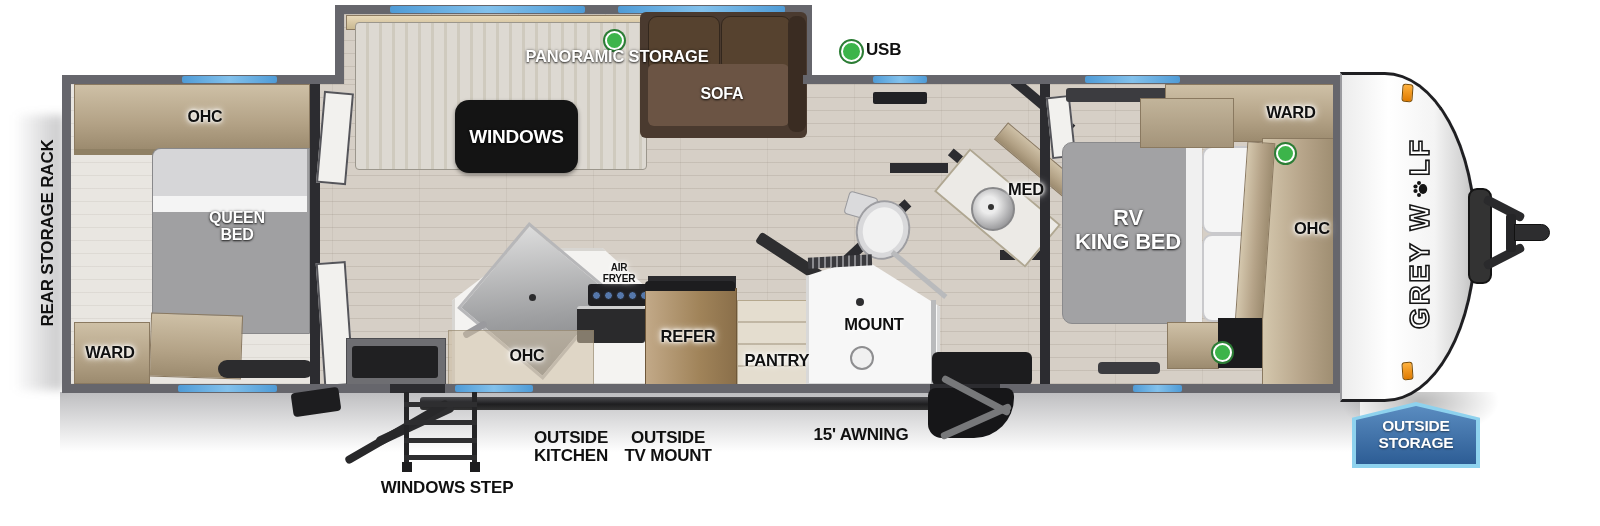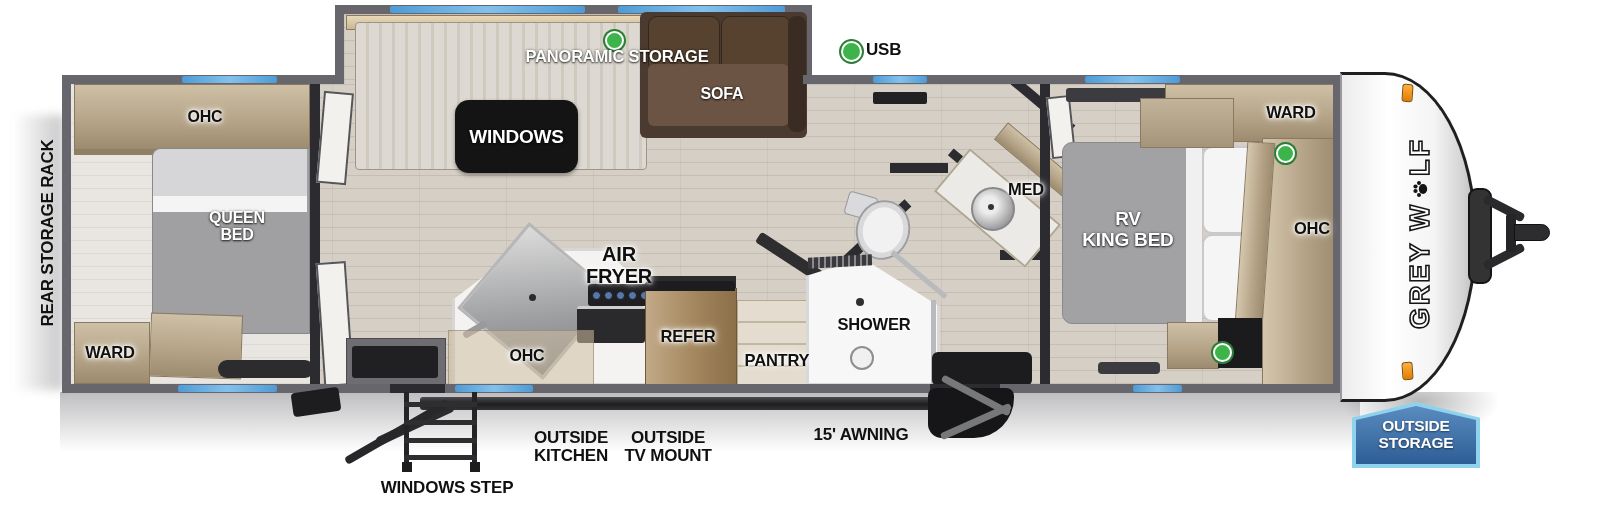--- a/index.html
+++ b/index.html
@@ -204,29 +204,29 @@
   <div class="green-dot" style="left:1213px;top:343px;"></div>
 
   <div class="t dk" style="left:-52px;top:222px;width:200px;height:22px;font-size:17px;transform:rotate(-90deg);text-shadow:none;">REAR STORAGE RACK</div>
   <div class="t dk" style="left:165px;top:106px;width:80px;height:22px;font-size:16px;">OHC</div>
   <div class="t wt ml" style="left:187px;top:205px;width:100px;height:42px;font-size:16px;text-align:center;">QUEEN
 BED</div>
   <div class="t dk" style="left:70px;top:342px;width:80px;height:20px;font-size:16.5px;">WARD</div>
   <div class="t wt" style="left:512px;top:46px;width:210px;height:20px;font-size:16.5px;">PANORAMIC STORAGE</div>
   <div class="t wt" style="left:682px;top:84px;width:80px;height:20px;font-size:16px;">SOFA</div>
   <div class="t dk" style="left:866px;top:40px;width:60px;height:20px;font-size:17px;justify-content:flex-start;text-shadow:none;">USB</div>
-  <div class="t dk ml" style="left:579px;top:248px;width:80px;height:36px;font-size:20px;">AIR
+  <div class="t dk ml" style="left:579px;top:256px;width:80px;height:36px;font-size:10px;">AIR
 FRYER</div>
   <div class="t dk" style="left:487px;top:345px;width:80px;height:22px;font-size:16px;">OHC</div>
   <div class="t dk" style="left:648px;top:326px;width:80px;height:20px;font-size:16.5px;">REFER</div>
   <div class="t dk" style="left:735px;top:350px;width:84px;height:20px;font-size:16.5px;">PANTRY</div>
-  <div class="t dk" style="left:824px;top:314px;width:100px;height:20px;font-size:16.5px;">SHOWER</div>
+  <div class="t dk" style="left:824px;top:314px;width:100px;height:20px;font-size:16.5px;">MOUNT</div>
   <div class="t dk" style="left:996px;top:179px;width:60px;height:20px;font-size:16.5px;">MED</div>
   <div class="t dk" style="left:1251px;top:102px;width:80px;height:20px;font-size:16.5px;">WARD</div>
-  <div class="t wt ml" style="left:1068px;top:210px;width:120px;height:40px;font-size:19px;">RV
+  <div class="t wt ml" style="left:1068px;top:210px;width:120px;height:40px;font-size:22px;">RV
 KING BED</div>
   <div class="t dk" style="left:1272px;top:218px;width:80px;height:20px;font-size:16.5px;">OHC</div>
   <div class="t dk" style="left:377px;top:478px;width:140px;height:20px;font-size:17px;text-shadow:none;">WINDOWS STEP</div>
   <div class="t dk ml" style="left:521px;top:428px;width:100px;height:38px;font-size:17px;text-shadow:none;">OUTSIDE
 KITCHEN</div>
   <div class="t dk ml" style="left:608px;top:428px;width:120px;height:38px;font-size:17px;text-shadow:none;">OUTSIDE
 TV MOUNT</div>
   <div class="t dk" style="left:801px;top:425px;width:120px;height:20px;font-size:17px;text-shadow:none;">15' AWNING</div>
 
 </div>

